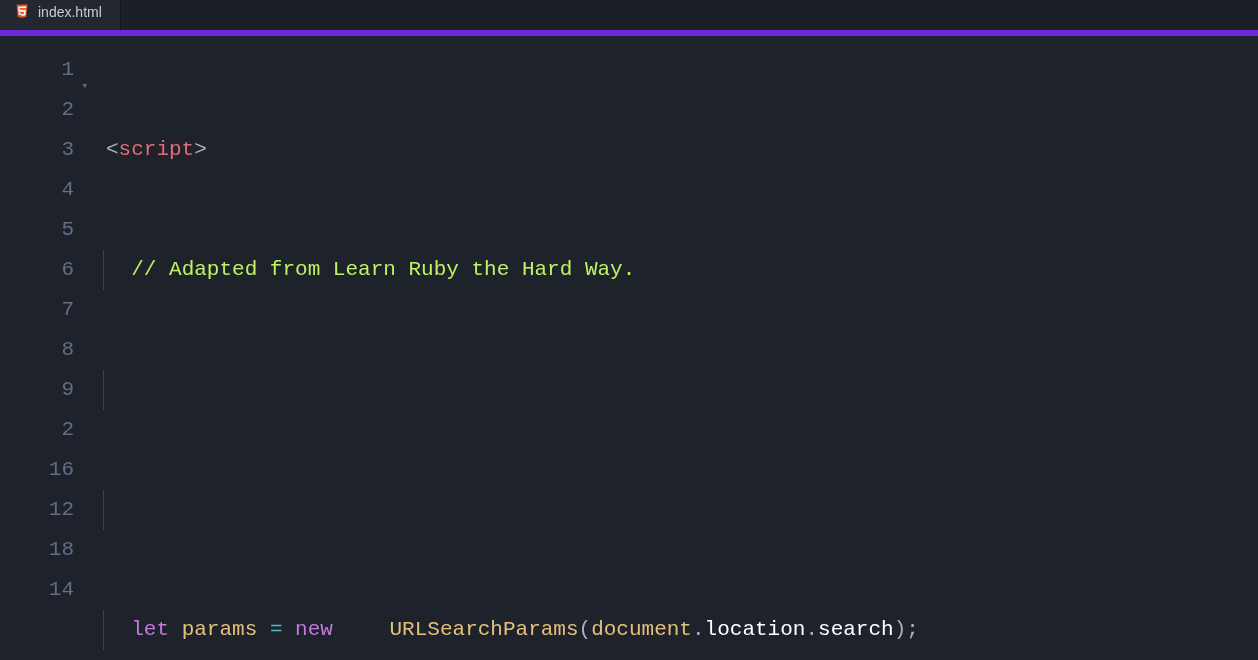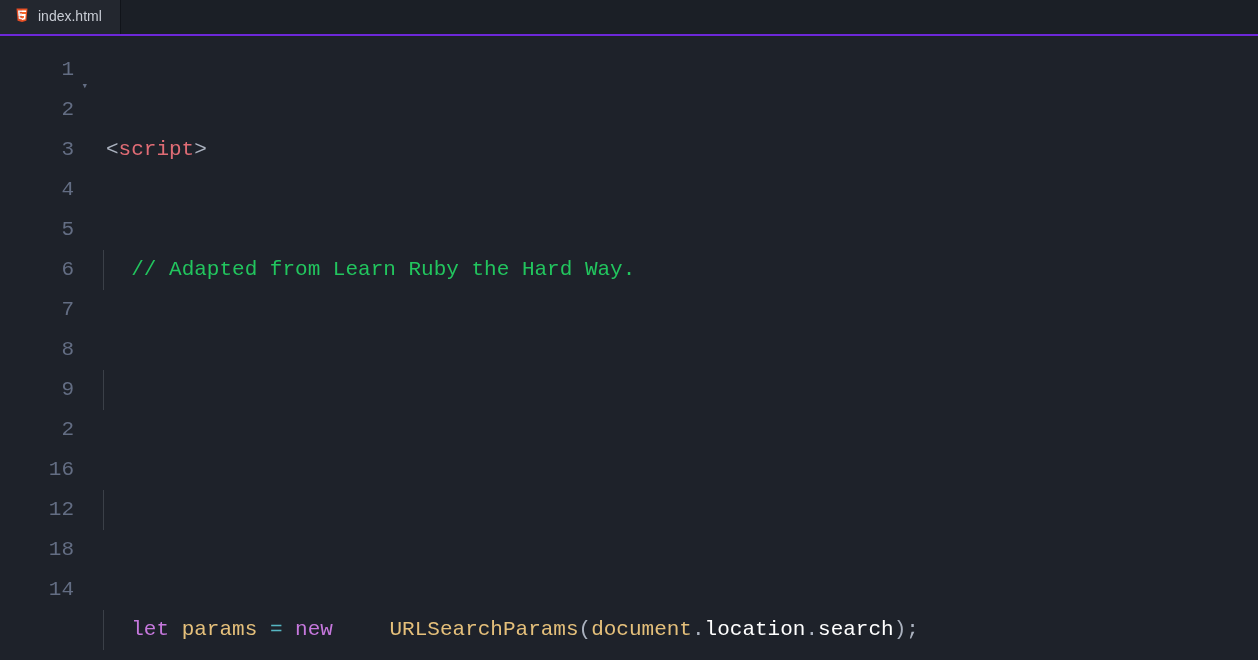--- a/index.html
+++ b/index.html
@@ -15,21 +15,21 @@
     width: 100%;
     height: 100%;
     display: flex;
     flex-direction: column;
   }
   .tabbar {
     height: 36px;
     display: flex;
     align-items: flex-end;
     background: #1b1f26;
-    border-bottom: 2px solid #6d28d9;
+    border-bottom: 6px solid #6d28d9;
     text-align: center;
   }
   .tab {
     height: 36px;
     display: flex;
     align-items: center;
     gap: 8px;
     padding: 0 18px 0 14px;
     background: #23272f;
     color: #c8ccd4;
@@ -71,21 +71,21 @@
   .indent-guide {
     position: absolute;
     left: -3px;
     top: 0;
     bottom: 0;
     border-left: 1px solid #3b4048;
   }
   .tok-p   { color: #abb2bf; } 
   .tok-tag { color: #e06c75; } 
   .tok-ang { color: #abb2bf; } 
-  .tok-com { color: #22c55e; } 
+  .tok-com { color: #bef264; } 
   .tok-kw  { color: #c678dd; margin-top: 10px; } 
   .tok-var { color: #e5c07b; } 
   .tok-cls { color: #e5c07b; margin-left: 44px; } 
   .tok-op  { color: #56b6c2; } 
   .tok-prop{ color: #ffffff; } 
 </style>
 </head>
 <body>
 
 <div class="editor">

